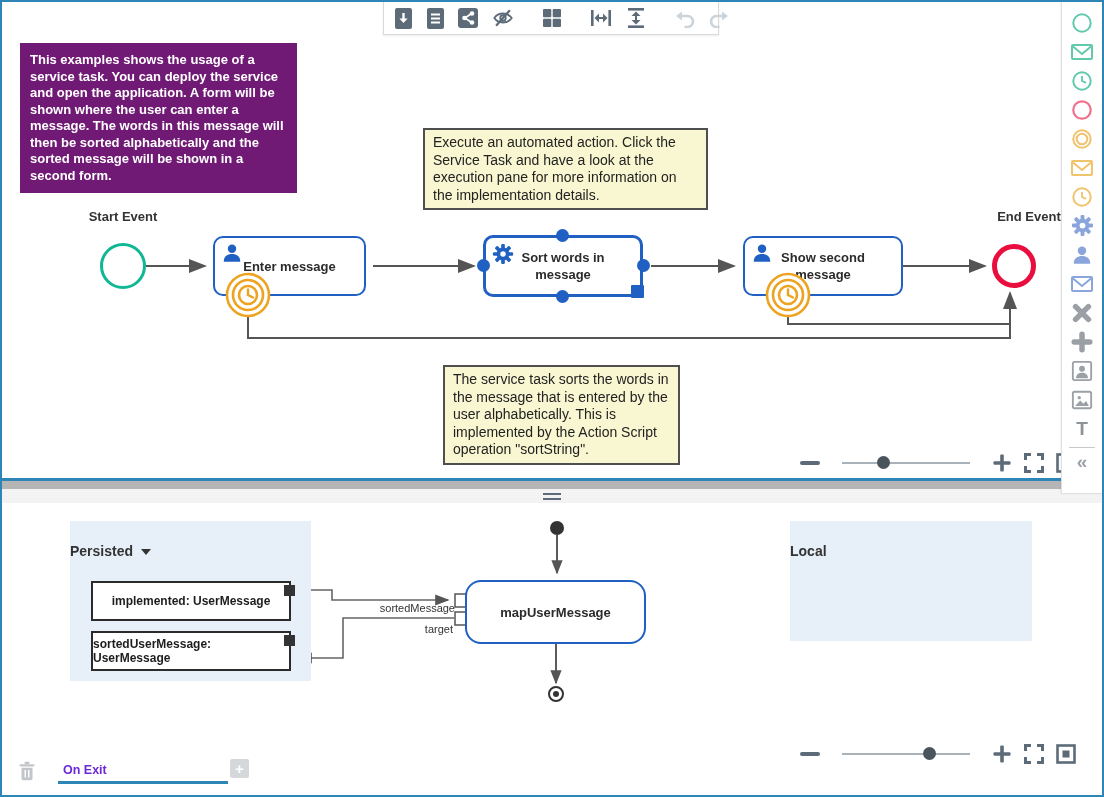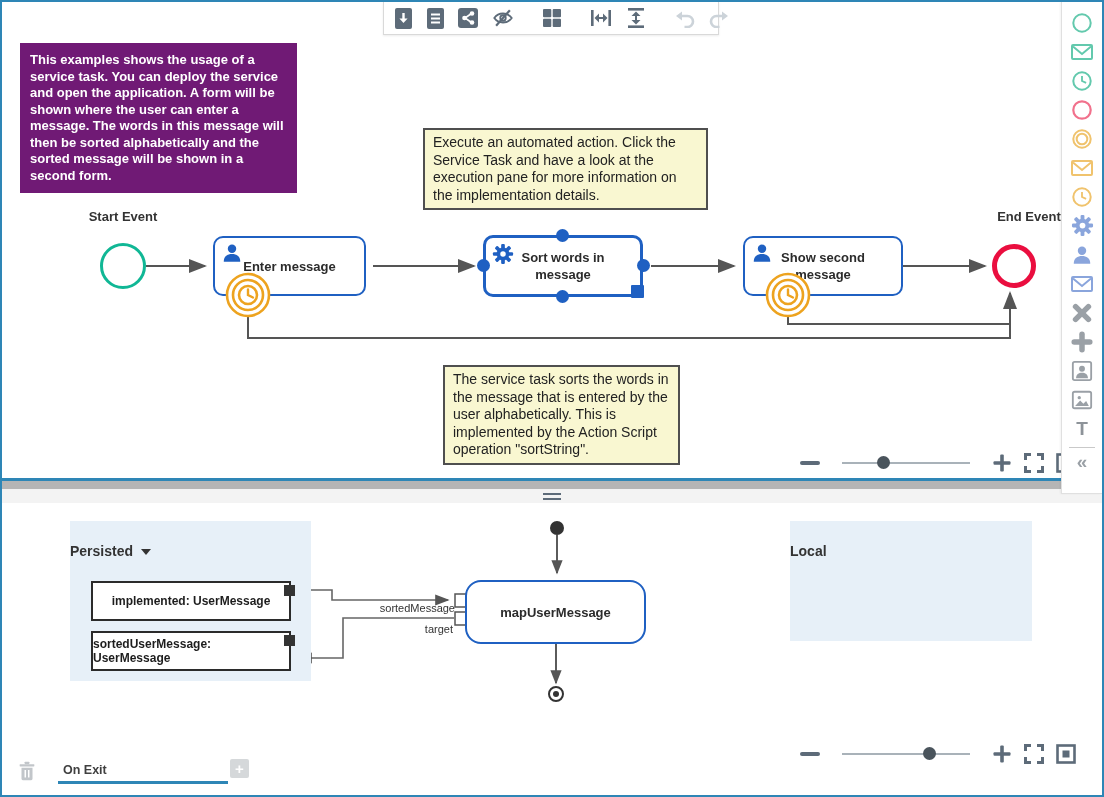--- a/index.html
+++ b/index.html
@@ -45,21 +45,21 @@
   .bottom-pane { position:absolute; left:0; top:501px; width:1100px; height:292px; background:#fff; }
   .panel { position:absolute; background:#e7f0f8; }
   .panel-title { position:absolute; top:22px; left:0; width:100%; font-size:14px; font-weight:700; color:#333; }
   .caret-down { display:inline-block; width:0; height:0; border-left:5px solid transparent; border-right:5px solid transparent; border-top:6px solid #333; margin-left:8px; vertical-align:middle; }
   .data-box { position:absolute; width:200px; height:40px; background:#fff; border:2px solid #2b2b2b; display:flex; align-items:center; justify-content:center; font-size:12px; font-weight:700; color:#1d1d1d; z-index:6; }
   .data-pin { position:absolute; right:-6px; top:2px; width:11px; height:11px; background:#333; }
   .map-node { position:absolute; left:463px; top:77px; width:181px; height:64px; background:#fff; border:2.5px solid #1f60c2; border-radius:16px; display:flex; align-items:center; justify-content:center; font-size:13px; font-weight:700; color:#2b2b2b; z-index:6; }
   .edge-label { position:absolute; font-size:11px; color:#333; text-align:right; z-index:7; }
 
   .footer-trash { position:absolute; left:14px; top:257px; width:22px; height:22px; }
-  .footer-tab { position:absolute; left:61px; top:260px; font-size:12.5px; font-weight:700; color:#404040; }
+  .footer-tab { position:absolute; left:61px; top:260px; font-size:12.5px; font-weight:700; color:#6d28d9; }
   .footer-underline { position:absolute; left:56px; top:278px; width:170px; height:3px; background:#2e86b6; }
   .footer-add { position:absolute; left:228px; top:256px; width:19px; height:19px; background:#d5d8da; border-radius:2px; color:#fff; font-weight:700; font-size:15px; line-height:19px; text-align:center; }
 
   
   .palette { position:absolute; right:0; top:0; width:41px; height:492px; background:#fff; border-left:1px solid #e0e0e0; border-bottom:1px solid #e0e0e0; box-shadow:-1px 0 2px rgba(0,0,0,.05); z-index:40; display:flex; flex-direction:column; align-items:center; padding-top:6px; }
   .pi { width:38px; height:29px; display:flex; align-items:center; justify-content:center; cursor:pointer; }
   .p-divider { width:26px; border-top:1px solid #c9c9c9; margin:4px 0 2px; }
   .p-chevron { color:#9aa0a6; font-size:19px; font-weight:700; cursor:pointer; line-height:20px; }
 </style>
 </head>

